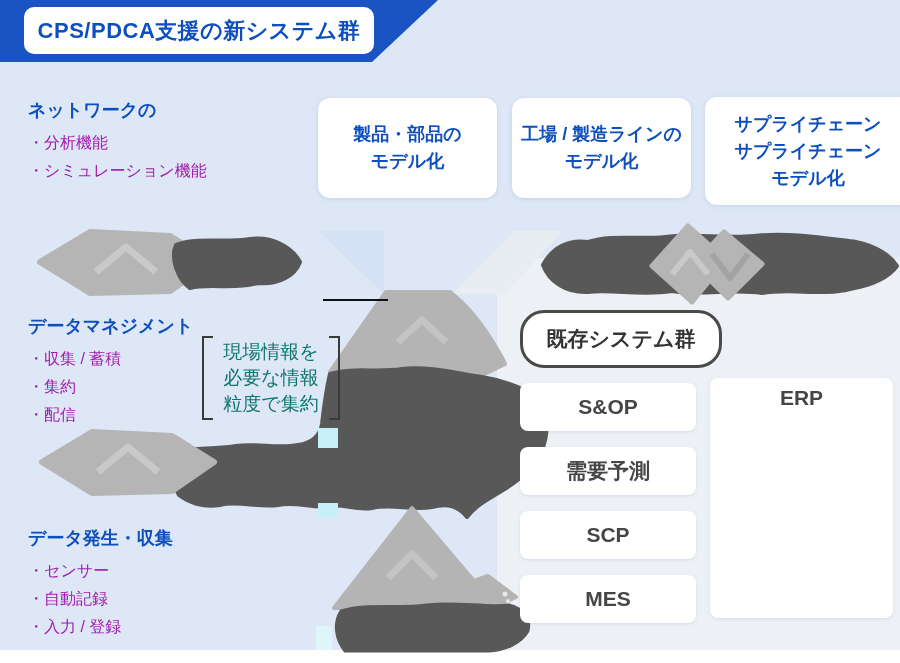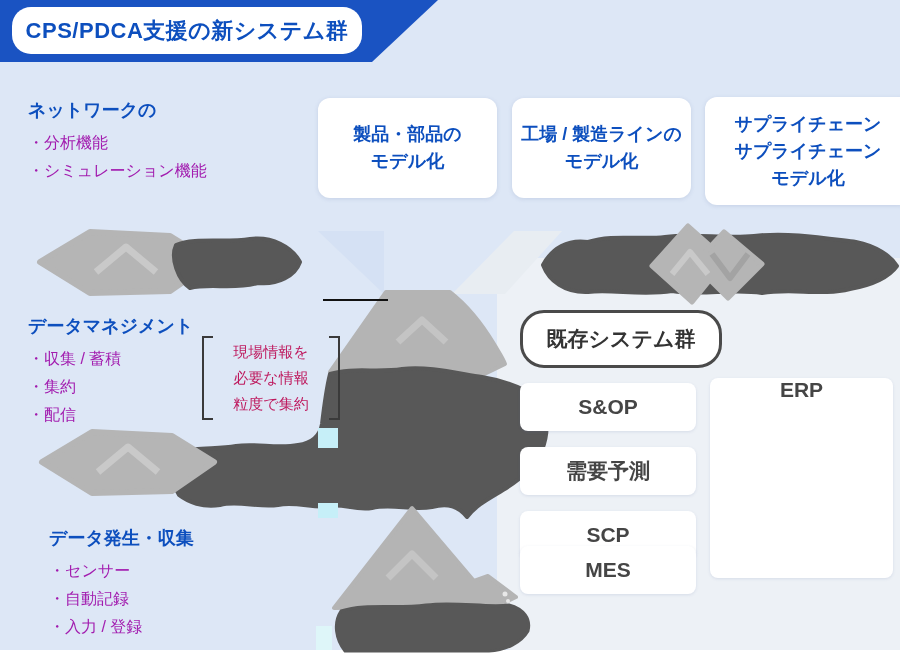--- a/index.html
+++ b/index.html
@@ -7,49 +7,49 @@
   #canvas{position:relative;width:900px;height:663px;background:#dde7f6;overflow:hidden;}
   .abs{position:absolute;}
   
   .panel{left:497px;top:258px;width:403px;height:392px;background:#edf1f6;border-radius:16px 0 0 16px;z-index:1;}
   .bottom-strip{left:0;top:650px;width:900px;height:13px;background:#ffffff;z-index:1;}
   
   #shape-layer{left:0;top:0;width:900px;height:663px;z-index:2;}
   
   .banner{left:0;top:0;width:440px;height:62px;background:#1a53c2;
           clip-path:polygon(0 0,438px 0,372px 62px,0 62px);z-index:4;}
-  .title-box{left:12px;top:7px;width:350px;height:47px;background:#ffffff;border-radius:19px;
+  .title-box{left:24px;top:7px;width:350px;height:47px;background:#ffffff;border-radius:10px;
              display:flex;align-items:center;justify-content:center;z-index:5;
              color:#0d4fbe;font-size:22px;font-weight:bold;letter-spacing:0.5px;}
   
   .section{z-index:3;}
   .section .head{color:#0d4fbe;font-size:18px;font-weight:bold;margin-bottom:7px;}
   .section .item{color:#a21caf;font-size:16px;line-height:28px;white-space:nowrap;}
   
   .note{left:202px;top:336px;width:112px;height:84px;z-index:3;display:flex;flex-direction:column;
         justify-content:center;align-items:center;padding:0 13px;}
   .note:before,.note:after{content:"";position:absolute;top:0;bottom:0;width:9px;
         border:2px solid #3a3a3a;}
   .note:before{left:0;border-right:none;}
   .note:after{right:0;border-left:none;}
-  .note .nline{color:#be185d;font-size:15px;line-height:26px;white-space:nowrap;}
+  .note .nline{color:#0f766e;font-size:19px;line-height:26px;white-space:nowrap;}
   
   .card{background:#ffffff;border-radius:12px;display:flex;flex-direction:column;align-items:center;
         justify-content:center;z-index:3;box-shadow:0 1px 4px rgba(90,110,160,0.18);}
   .card .line{color:#0d4fbe;font-size:18px;font-weight:bold;line-height:27px;white-space:nowrap;}
   
   .existing-title{left:520px;top:310px;width:202px;height:58px;background:#ffffff;border:3px solid #4a4a4a;
         border-radius:24px;display:flex;align-items:center;justify-content:center;z-index:3;
         color:#333333;font-size:21px;font-weight:bold;box-sizing:border-box;}
   .sysbox{left:520px;width:176px;height:48px;background:#ffffff;border-radius:8px;display:flex;
         align-items:center;justify-content:center;z-index:3;color:#454545;font-size:21px;
         font-weight:bold;box-shadow:0 1px 3px rgba(90,110,160,0.15);}
-  .erpbox{left:710px;top:378px;width:183px;height:200px;background:#ffffff;border-radius:8px;
+  .erpbox{left:710px;top:378px;width:183px;height:240px;background:#ffffff;border-radius:8px;
         display:flex;align-items:flex-start;justify-content:center;z-index:3;color:#454545;
-        font-size:21px;font-weight:bold;padding-top:0;box-sizing:border-box;
+        font-size:21px;font-weight:bold;padding-top:8px;box-sizing:border-box;
         box-shadow:0 1px 3px rgba(90,110,160,0.15);}
 </style>
 </head>
 <body>
 
 <div id="canvas">
 
   <div class="abs panel"></div>
   <div class="abs bottom-strip"></div>
 
@@ -125,21 +125,21 @@
     <div class="item">・シミュレーション機能</div>
   </div>
 
   <div class="abs section" style="left:28px;top:314px;">
     <div class="head">データマネジメント</div>
     <div class="item">・収集 / 蓄積</div>
     <div class="item">・集約</div>
     <div class="item">・配信</div>
   </div>
 
-  <div class="abs section" style="left:28px;top:526px;margin-left:21px;">
+  <div class="abs section" style="left:28px;top:526px;">
     <div class="head">データ発生・収集</div>
     <div class="item">・センサー</div>
     <div class="item">・自動記録</div>
     <div class="item">・入力 / 登録</div>
   </div>
 
   <div class="abs note">
     <div class="nline">現場情報を</div>
     <div class="nline">必要な情報</div>
     <div class="nline">粒度で集約</div>
@@ -164,20 +164,20 @@
   </div>
   <div class="abs sysbox" style="top:383px;">
     <span>S&amp;OP</span>
   </div>
   <div class="abs sysbox" style="top:447px;">
     <span>需要予測</span>
   </div>
   <div class="abs sysbox" style="top:511px;">
     <span>SCP</span>
   </div>
-  <div class="abs sysbox" style="top:546px;">
+  <div class="abs sysbox" style="top:575px;">
     <span>MES</span>
   </div>
   <div class="abs erpbox">
     <span>ERP</span>
   </div>
 
 </div>
 
 </body></html>

